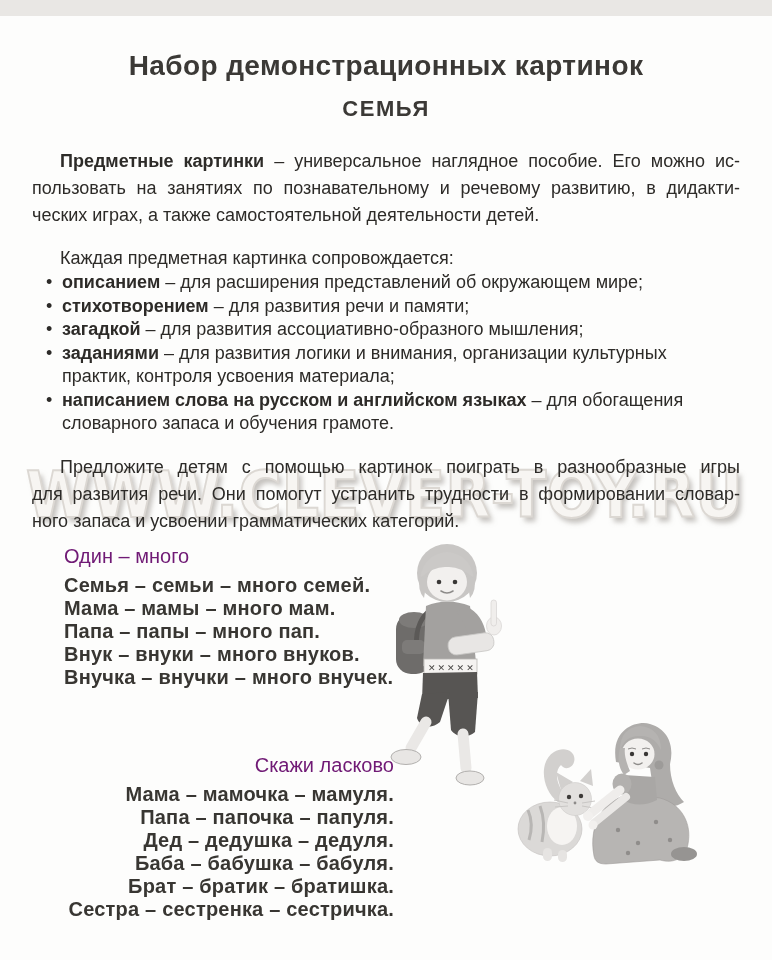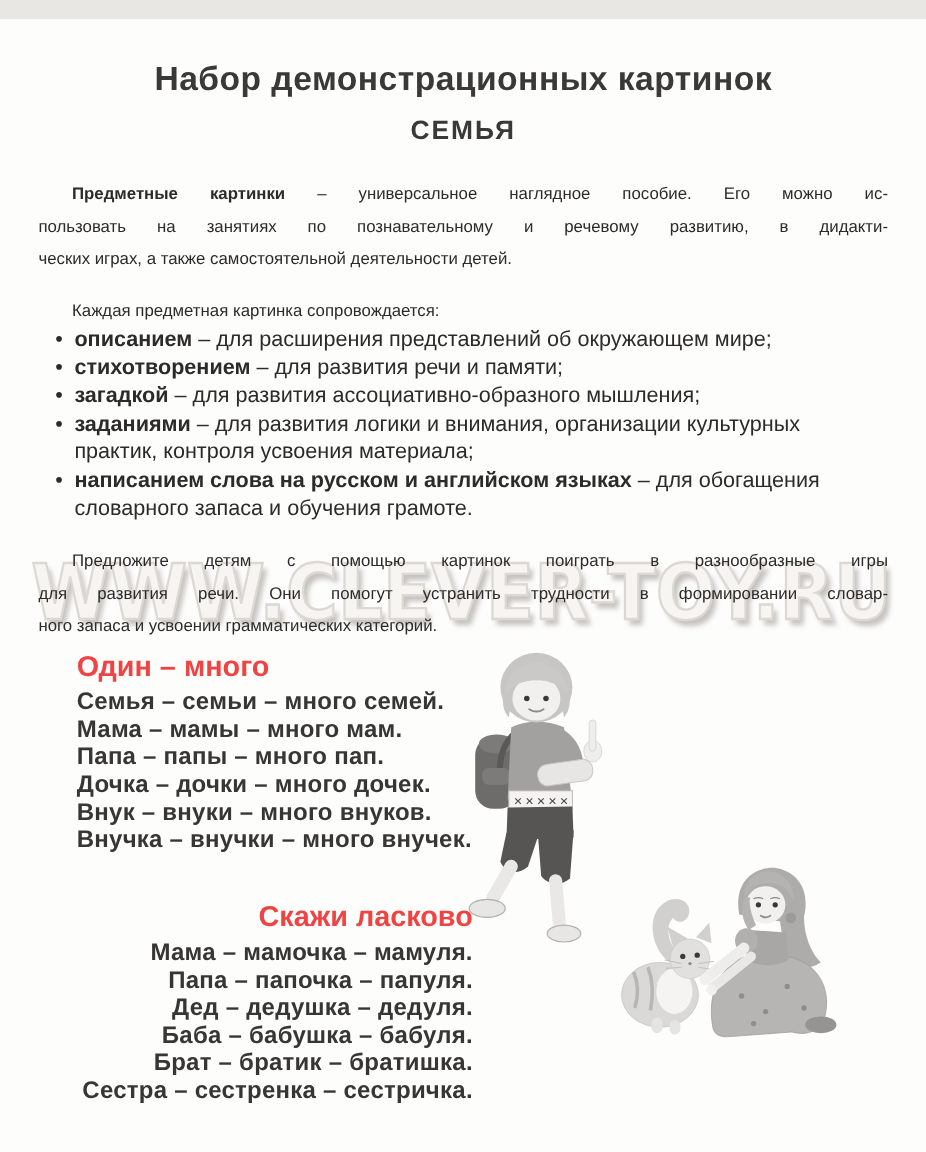--- a/index.html
+++ b/index.html
@@ -8,21 +8,21 @@
     background:#fdfdfc; overflow:hidden;
     font-family:"Liberation Sans", sans-serif;
     color:#2d2b28;
   }
   .layer{position:absolute; z-index:2;}
   
   .title{left:0; right:0; text-align:center; font-weight:bold; color:#3b3936;}
   .title-l1{top:34px; font-size:28px; letter-spacing:0.4px;}
   .title-l2{top:80px; font-size:22px; letter-spacing:1.6px;}
   
-  .para{left:32px; width:708px; font-size:14px; line-height:27px;}
+  .para{left:32px; width:708px; font-size:18px; line-height:27px;}
   .p1{top:132px;}
   .p3{top:438px;}
   .jline{text-align:justify; text-align-last:justify; white-space:nowrap;}
   .jline.last{text-align-last:left; white-space:normal;}
   .jline.first{text-indent:28px;}
   .lead-line{top:229px; text-indent:28px;}
   b.term, .term{font-weight:bold;}
   
   .bullets{top:255px; left:32px; width:712px; margin:0; padding:0; list-style:none;
            font-size:18px; line-height:23.5px;}
@@ -35,21 +35,21 @@
     font-family:"DejaVu Sans", sans-serif;
     font-size:64px; line-height:70px; font-weight:bold; white-space:nowrap;
     color:#f7f5f2; -webkit-text-stroke:2px #dcd8d3;
     text-shadow:4px 5px 5px rgba(152,146,140,0.55);
     transform:scaleX(0.92); transform-origin:left center;
   }
   
   .wordlist{left:64px; width:330px;}
   .one-many{top:528px;}
   .tender{top:737px;text-align:right;}
-  .wl-heading{font-size:24px; font-weight:bold; line-height:24px; margin-bottom:6px; color:#ef4444;}
+  .wl-heading{font-size:20px; font-weight:normal; line-height:24px; margin-bottom:6px; color:#701a75;}
   .wl-line{font-size:20px; line-height:23px; letter-spacing:0.2px; color:#383632;font-weight:bold;}
   
   .illu{position:absolute; z-index:1;}
   .illu-boy{left:390px; top:524px;}
   .illu-girl{left:498px; top:686px;}
 </style>
 </head>
 <body>
 
 <div class="page">
@@ -79,21 +79,20 @@
     <div class="jline last">ного запаса и усвоении грамматических категорий.</div>
   </div>
 
   <div class="watermark">WWW.CLEVER-TOY.RU</div>
 
   <section class="layer wordlist one-many">
     <div class="wl-heading">Один – много</div>
     <div class="wl-line">Семья – семьи – много семей.</div>
     <div class="wl-line">Мама – мамы – много мам.</div>
     <div class="wl-line">Папа – папы – много пап.</div>
-    <div class="wl-line">Дочка – дочки – много дочек.</div>
     <div class="wl-line">Внук – внуки – много внуков.</div>
     <div class="wl-line">Внучка – внучки – много внучек.</div>
   </section>
 
   <section class="layer wordlist tender">
     <div class="wl-heading">Скажи ласково</div>
     <div class="wl-line">Мама – мамочка – мамуля.</div>
     <div class="wl-line">Папа – папочка – папуля.</div>
     <div class="wl-line">Дед – дедушка – дедуля.</div>
     <div class="wl-line">Баба – бабушка – бабуля.</div>

